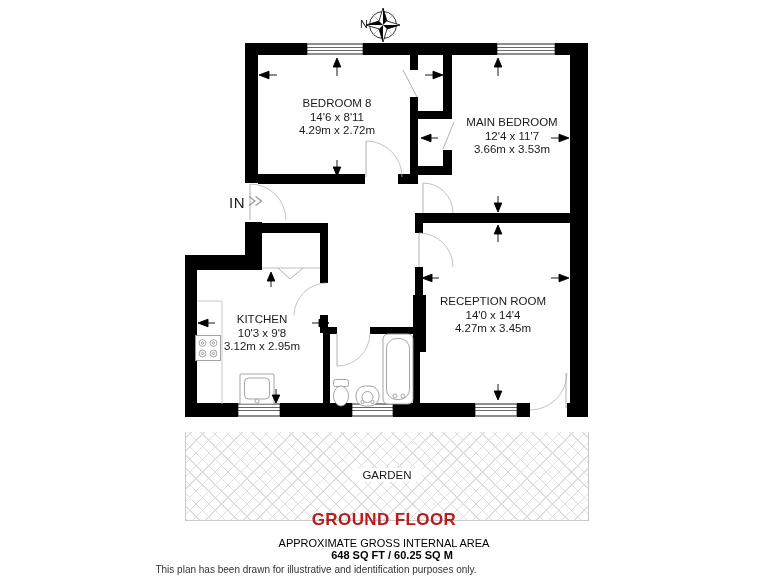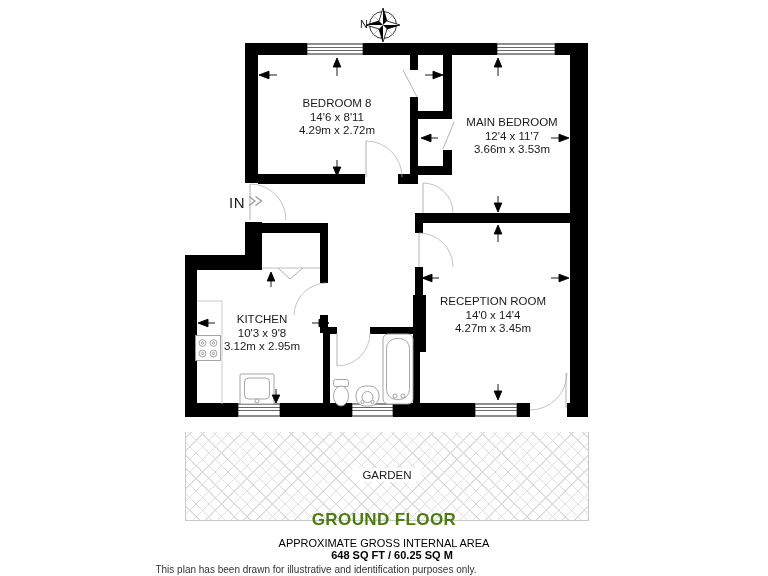--- a/index.html
+++ b/index.html
@@ -11,21 +11,21 @@
   .garden{position:absolute;left:185px;top:400px;width:402px;height:88px;
           border-left:1px solid #c9c9c9;border-right:1px solid #c9c9c9;border-bottom:1px solid #c9c9c9;
           background:
             repeating-linear-gradient(45deg,#dedede 0 1px,transparent 1px 9px),
             repeating-linear-gradient(-45deg,#dedede 0 1px,transparent 1px 9px); margin-top: 32px;}
   .garden-label{position:absolute;left:50%;top:36px;transform:translateX(-50%);
                 background:#ffffff;padding:1px 10px;font-size:11.5px;}
   .in-label{position:absolute;left:229px;top:194px;font-size:15px;letter-spacing:.5px;}
   .n-label{position:absolute;left:360px;top:18px;font-size:11px;}
   .floor-title{position:absolute;left:0;top:510px;width:768px;text-align:center;
-               font-weight:bold;font-size:17px;letter-spacing:.4px;color:#4d7c0f;}
+               font-weight:bold;font-size:17px;letter-spacing:.4px;color:#b91c1c;}
   .area-heading{position:absolute;left:0;top:537px;width:768px;text-align:center;
                 font-weight:normal;font-size:11px;color:#000;}
   .area-value{position:absolute;left:8px;top:549px;width:768px;text-align:center;
               font-weight:bold;font-size:11px;color:#000;}
   .disclaimer{position:absolute;left:0;top:564px;width:632px;text-align:center;
               font-size:10px;color:#333;}
 </style>
 </head>
 <body>
 

